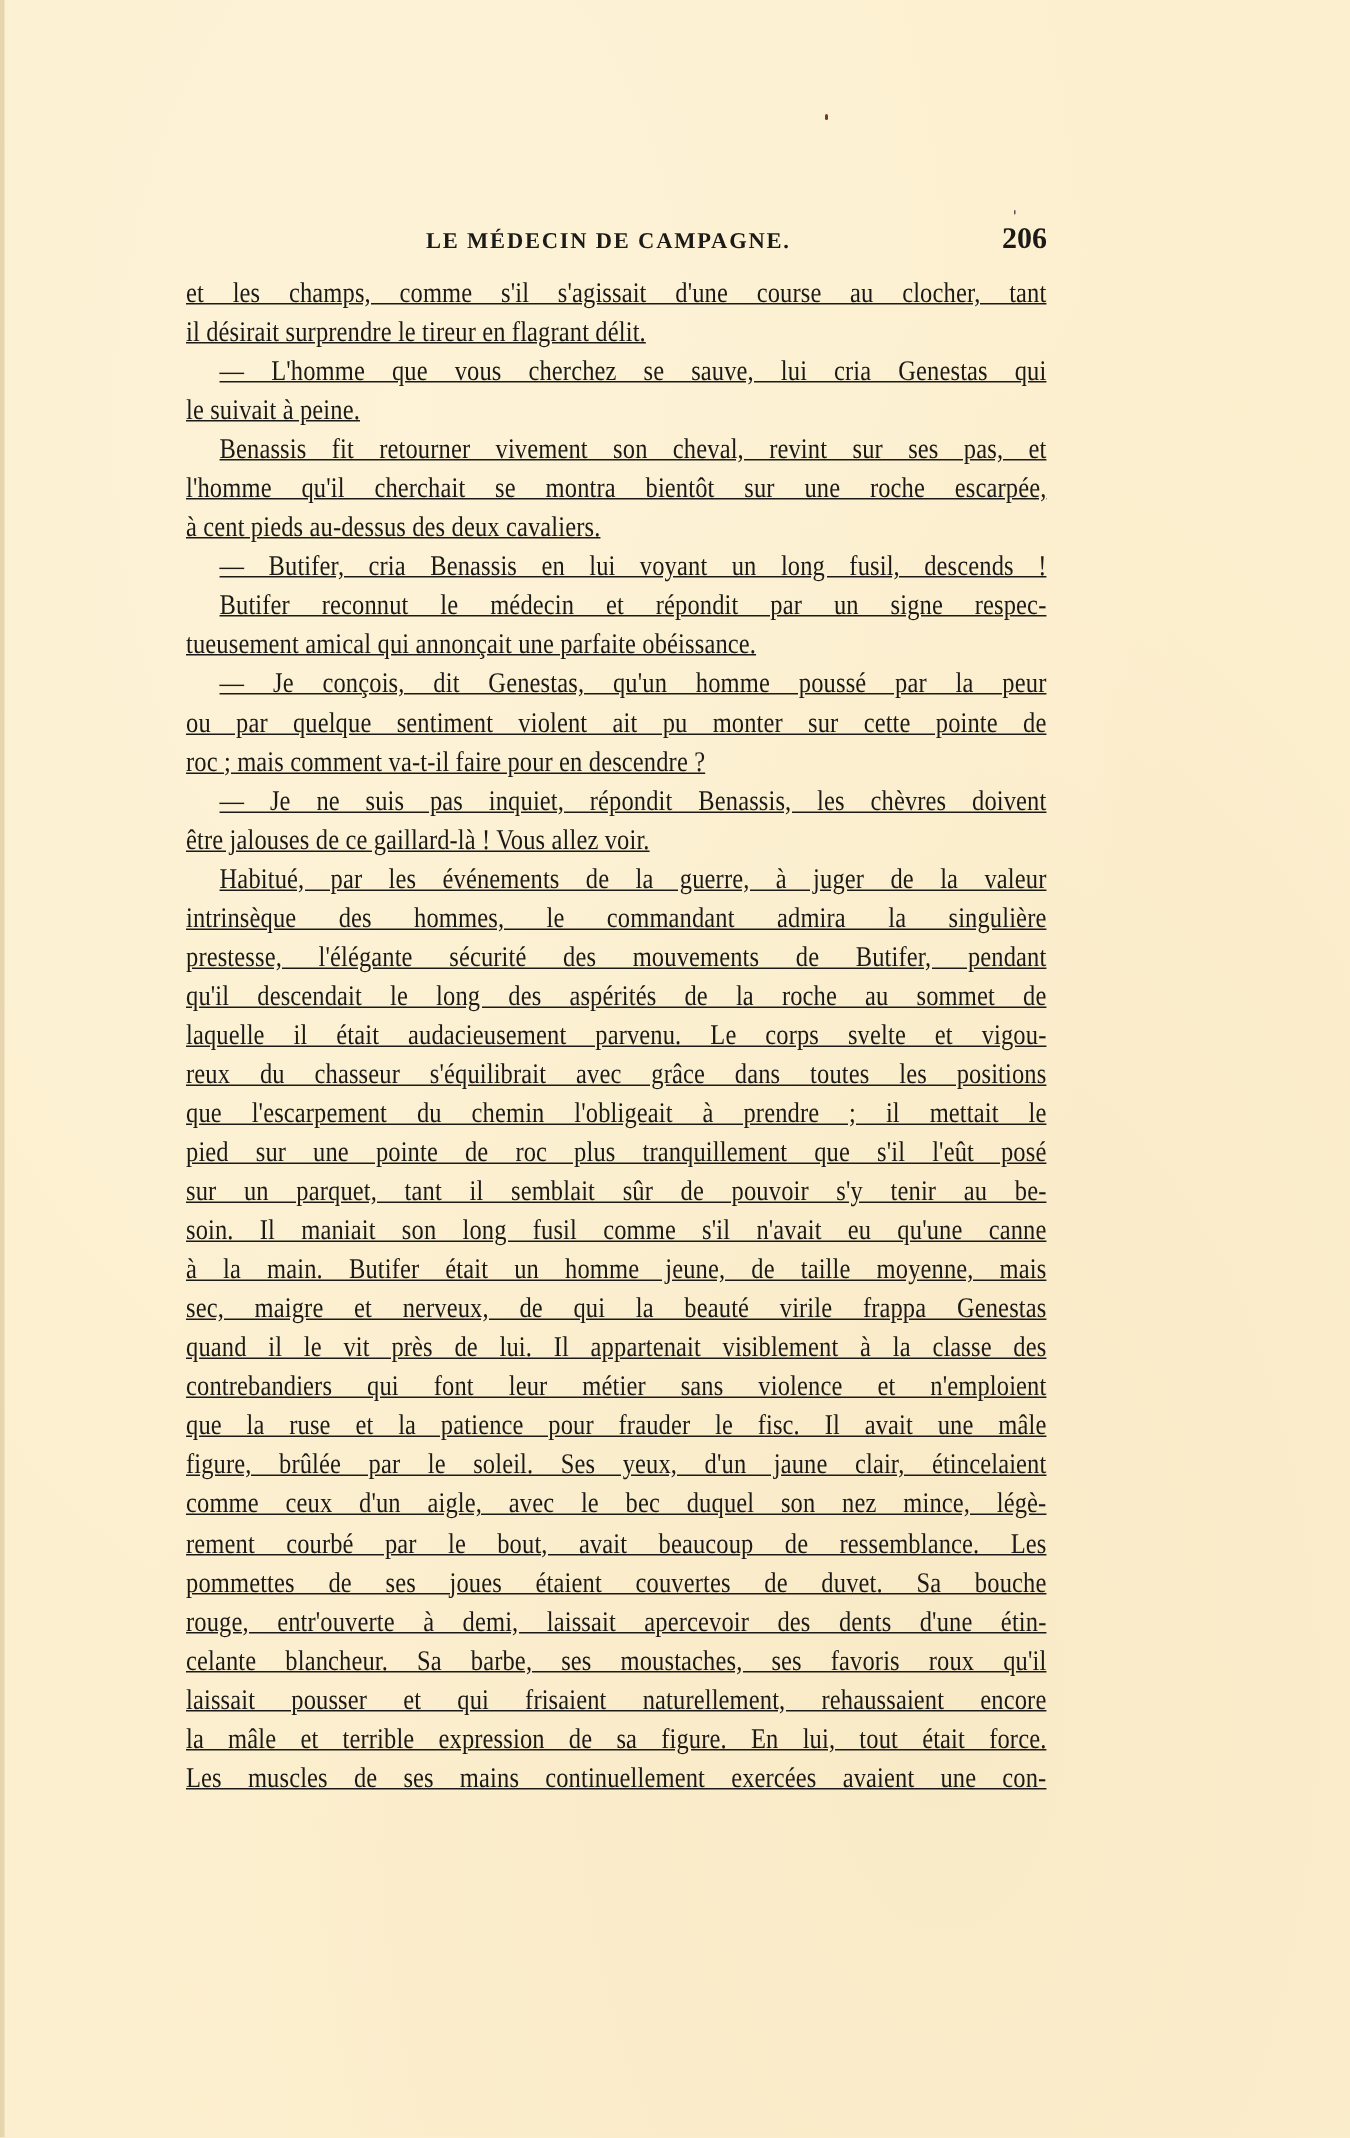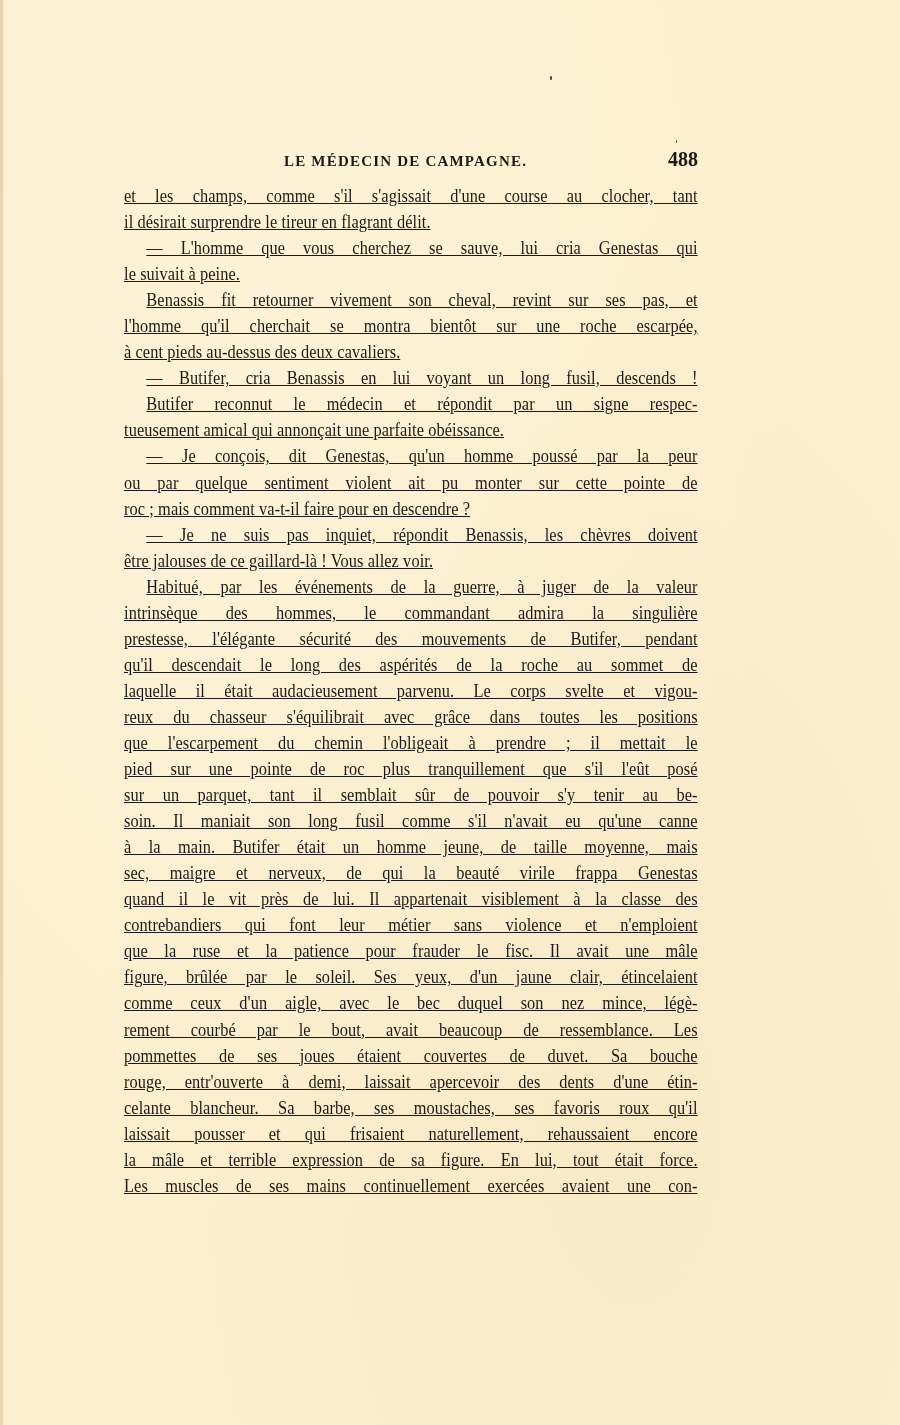--- a/index.html
+++ b/index.html
@@ -84,21 +84,21 @@
 </style>
 </head>
 <body>
 
 <div class="page-edge"></div>
 <div class="speck" style="left:550px;top:76px;"></div>
 <div class="speck" style="left:676px;top:140px;width:1px;height:3px;background:#555;"></div>
 
 <div class="header">
   <span class="title">LE MÉDECIN DE CAMPAGNE.</span>
-  <span class="page-number">488</span>
+  <span class="page-number">206</span>
 </div>
 
 <div class="body-text" id="body-text">
     <div class="line">et les champs, comme s'il s'agissait d'une course au clocher, tant</div>
     <div class="line last">il désirait surprendre le tireur en flagrant délit.</div>
     <div class="line indent">— L'homme que vous cherchez se sauve, lui cria Genestas qui</div>
     <div class="line last">le suivait à peine.</div>
     <div class="line indent">Benassis fit retourner vivement son cheval, revint sur ses pas, et</div>
     <div class="line">l'homme qu'il cherchait se montra bientôt sur une roche escarpée,</div>
     <div class="line last">à cent pieds au-dessus des deux cavaliers.</div>

